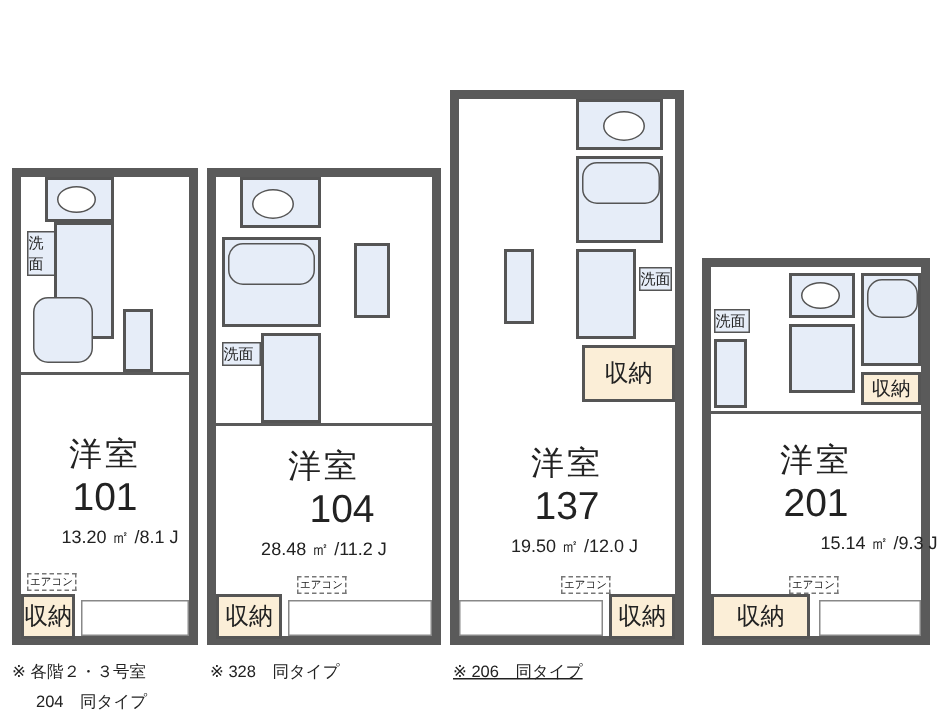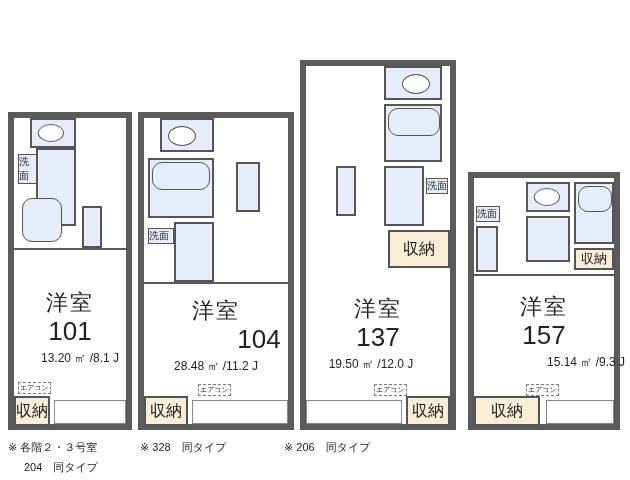--- a/index.html
+++ b/index.html
@@ -42,55 +42,55 @@
 <div class="plan" style="left:138px;top:112px;width:156px;height:318px;">
   <div class="room" style="left:16px;top:0;width:54px;height:34px;"></div>
   <div class="toilet" style="left:24px;top:8px;width:26px;height:18px;"></div>
   <div class="room" style="left:4px;top:40px;width:66px;height:60px;"></div>
   <div class="tub" style="left:8px;top:44px;width:56px;height:26px;"></div>
   <div class="wash" style="left:4px;top:110px;width:24px;">洗面</div>
   <div class="room" style="left:30px;top:104px;width:40px;height:60px;"></div>
   <div class="room" style="left:92px;top:44px;width:24px;height:50px;"></div>
   <div class="wall" style="left:0;top:164px;width:144px;height:2px;"></div>
   <div class="label-main" style="left:0;top:178px;width:144px;">洋室</div>
-  <div class="label-num" style="left:0;top:206px;width:168px;margin-left:31px;">104</div>
+  <div class="label-num" style="left:0;top:206px;width:168px;">104</div>
   <div class="label-area" style="left:0;top:240px;width:144px;">28.48 ㎡ /11.2 J</div>
   <div class="ac" style="left:54px;top:266px;">エアコン</div>
   <div class="storage" style="left:0;top:278px;width:44px;height:30px;">収納</div>
   <div class="balcony" style="left:48px;top:282px;width:96px;height:24px;"></div>
 </div>
 <div class="note" style="left:140px;top:440px;">※ 328　同タイプ</div>
 
 <div class="plan" style="left:300px;top:60px;width:156px;height:370px;">
   <div class="room" style="left:78px;top:0;width:58px;height:34px;"></div>
   <div class="toilet" style="left:96px;top:8px;width:26px;height:18px;"></div>
   <div class="room" style="left:78px;top:38px;width:58px;height:58px;"></div>
   <div class="tub" style="left:82px;top:42px;width:50px;height:26px;"></div>
   <div class="room" style="left:78px;top:100px;width:40px;height:60px;"></div>
   <div class="wash" style="left:120px;top:112px;width:20px;">洗面</div>
   <div class="room" style="left:30px;top:100px;width:20px;height:50px;"></div>
   <div class="storage" style="left:82px;top:164px;width:62px;height:38px;">収納</div>
   <div class="label-main" style="left:0;top:228px;width:144px;">洋室</div>
   <div class="label-num" style="left:0;top:256px;width:144px;">137</div>
-  <div class="label-area" style="left:0;top:290px;width:130px;">19.50 ㎡ /12.0 J</div>
+  <div class="label-area" style="left:12px;top:290px;width:130px;">19.50 ㎡ /12.0 J</div>
   <div class="ac" style="left:68px;top:318px;">エアコン</div>
   <div class="balcony" style="left:0;top:334px;width:96px;height:24px;"></div>
   <div class="storage" style="left:100px;top:330px;width:44px;height:30px;">収納</div>
 </div>
-<div class="note" style="left:284px;top:440px;">※ 206　同タイプ</div>
+<div class="note" style="left:302px;top:440px;text-decoration:underline;">※ 206　同タイプ</div>
 
 <div class="plan" style="left:468px;top:172px;width:152px;height:258px;">
   <div class="wash" style="left:2px;top:28px;width:22px;">洗面</div>
   <div class="room" style="left:2px;top:48px;width:22px;height:46px;"></div>
   <div class="room" style="left:52px;top:4px;width:44px;height:30px;"></div>
   <div class="toilet" style="left:60px;top:10px;width:24px;height:16px;"></div>
   <div class="room" style="left:52px;top:38px;width:44px;height:46px;"></div>
   <div class="room" style="left:100px;top:4px;width:40px;height:62px;"></div>
   <div class="tub" style="left:104px;top:8px;width:32px;height:24px;"></div>
   <div class="storage" style="left:100px;top:70px;width:40px;height:22px;font-size:13px;">収納</div>
   <div class="wall" style="left:0;top:96px;width:140px;height:2px;"></div>
   <div class="label-main" style="left:0;top:114px;width:140px;">洋室</div>
-  <div class="label-num" style="left:0;top:142px;width:140px;">157</div>
+  <div class="label-num" style="left:0;top:142px;width:140px;">201</div>
   <div class="label-area" style="left:0;top:176px;width:140px;padding-left:42px;">15.14 ㎡ /9.3 J</div>
   <div class="ac" style="left:52px;top:206px;">エアコン</div>
   <div class="storage" style="left:0;top:218px;width:66px;height:30px;">収納</div>
   <div class="balcony" style="left:72px;top:222px;width:68px;height:24px;"></div>
 </div>
 
 </body></html>

